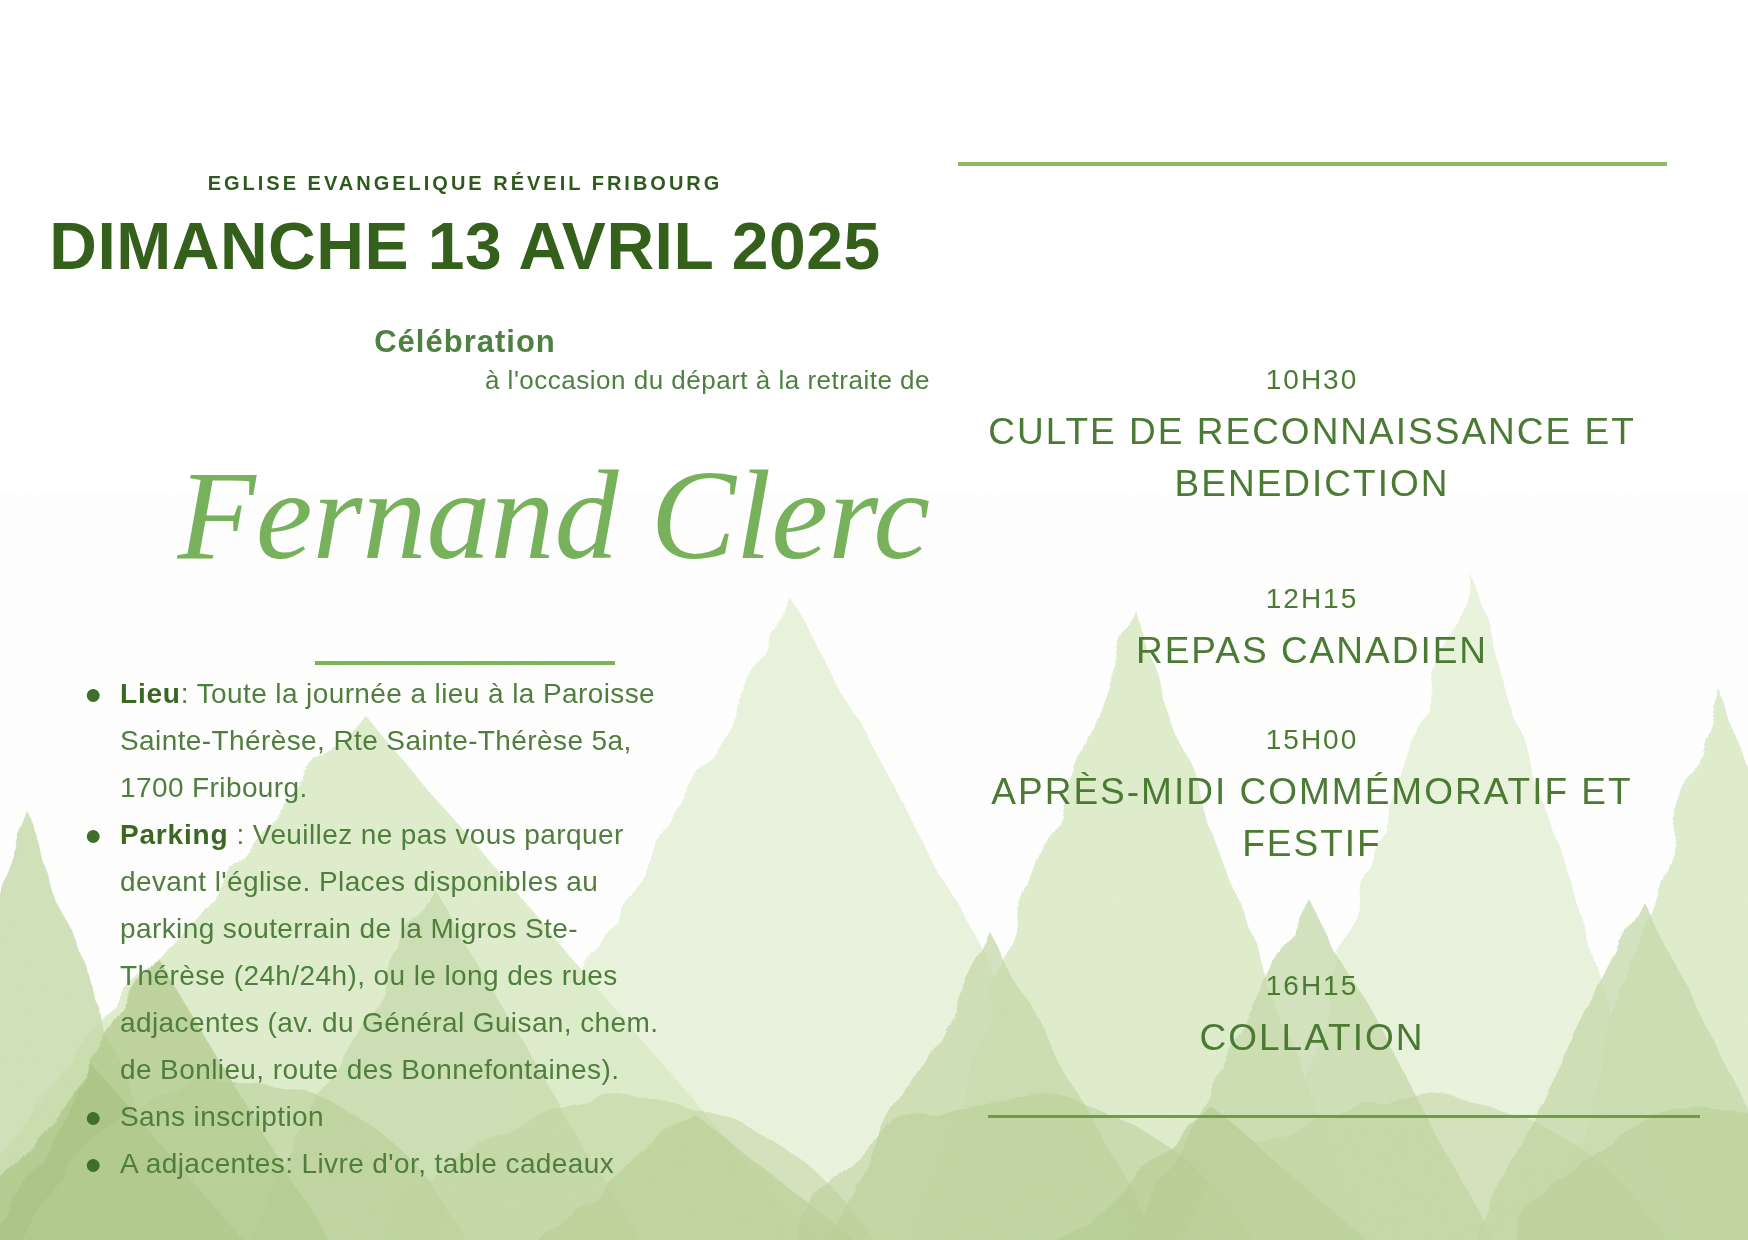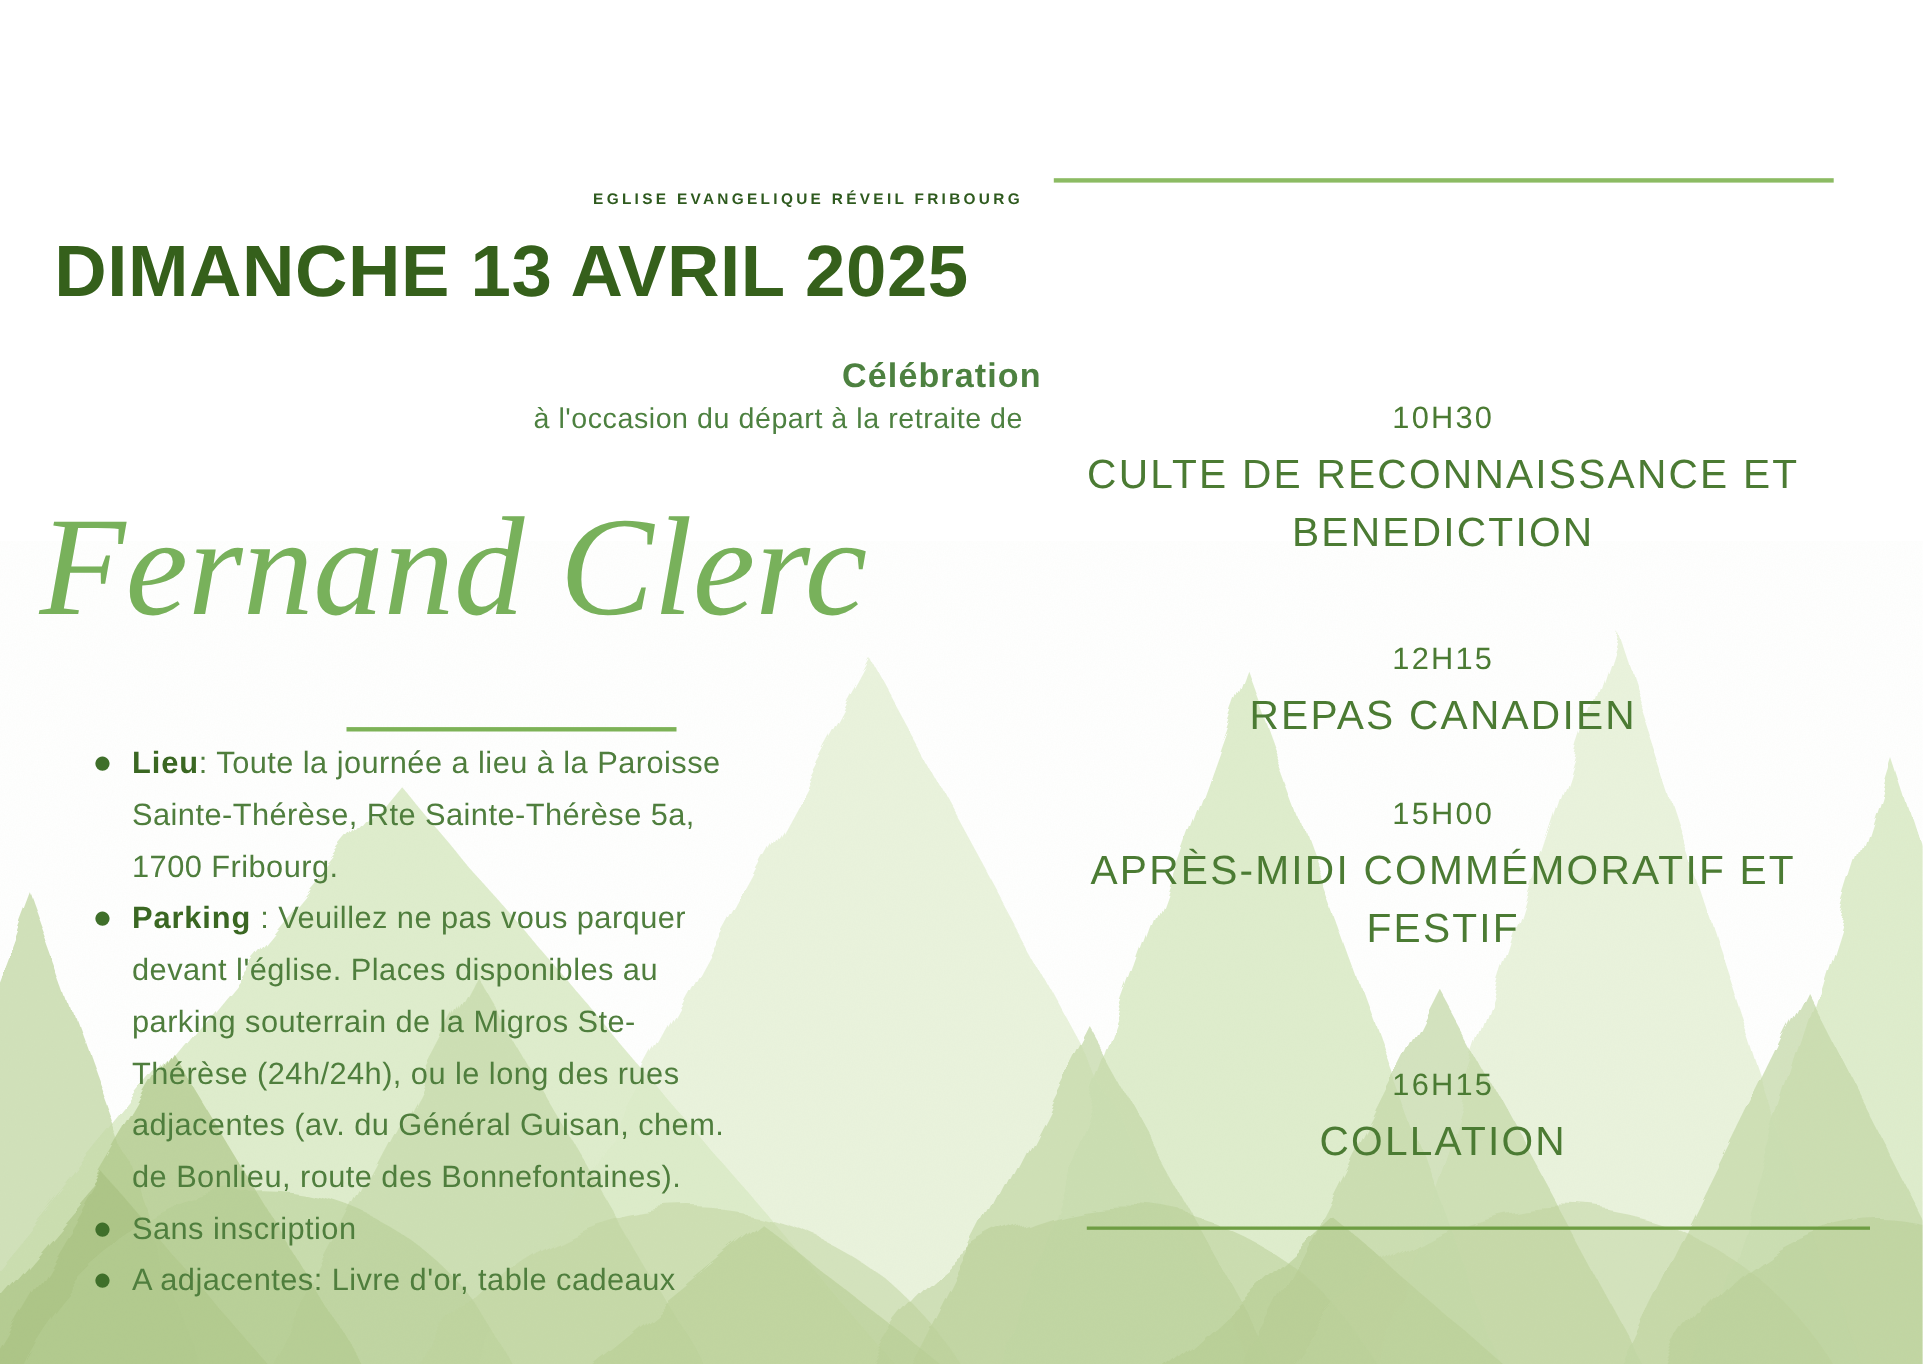--- a/index.html
+++ b/index.html
@@ -5,39 +5,39 @@
   html,body{margin:0;padding:0;background:#ffffff;}
   .canvas{
     position:relative;width:1748px;height:1240px;background:#ffffff;
     overflow:hidden;font-family:"Liberation Sans",sans-serif;
   }
   .bg{position:absolute;left:0;top:0;width:1748px;height:1240px;z-index:0;}
   .layer{position:absolute;z-index:1;}
 
   
   .church{
-    top:172px;left:0;width:930px;text-align:right;
-    font-size:14px;font-weight:700;letter-spacing:3px;color:#2e5a1e;
+    top:172px;left:0;width:930px;text-align:center;
+    font-size:20px;font-weight:700;letter-spacing:3px;color:#2e5a1e;
   }
   .date-title{
     top:208px;left:0;width:930px;text-align:center;
     font-size:66px;font-weight:800;letter-spacing:0.5px;color:#35601b;
   }
   .sub1{
-    top:324px;left:0;width:930px;text-align:right;
-    font-size:31px;font-weight:700;letter-spacing:1px;color:#4d8140;margin-left:17px;
+    top:324px;left:0;width:930px;text-align:center;
+    font-size:31px;font-weight:700;letter-spacing:1px;color:#4d8140;
   }
   .sub2{
     top:365px;left:0;width:930px;text-align:right;
     font-size:26px;font-weight:400;letter-spacing:0.5px;color:#4d8140;
   }
   .honoree{
-    top:442px;left:0;width:930px;text-align:left;
+    top:442px;left:0;width:930px;text-align:right;
     font-family:"Liberation Serif",serif;font-style:italic;font-weight:400;
-    font-size:128px;line-height:1.15;color:#78b15b;margin-left:36px;
+    font-size:128px;line-height:1.15;color:#78b15b;
   }
   .honoree-rule{
     top:661px;left:315px;width:300px;height:4px;background:#7db257;
   }
   .details{top:670px;left:80px;width:740px;}
   .details ul{margin:0;padding:0;list-style:none;}
   .details li{
     position:relative;margin:0;padding:0 0 0 40px;
     font-size:28px;line-height:47px;letter-spacing:0.4px;color:#4f7e3d;
     white-space:pre-line;

